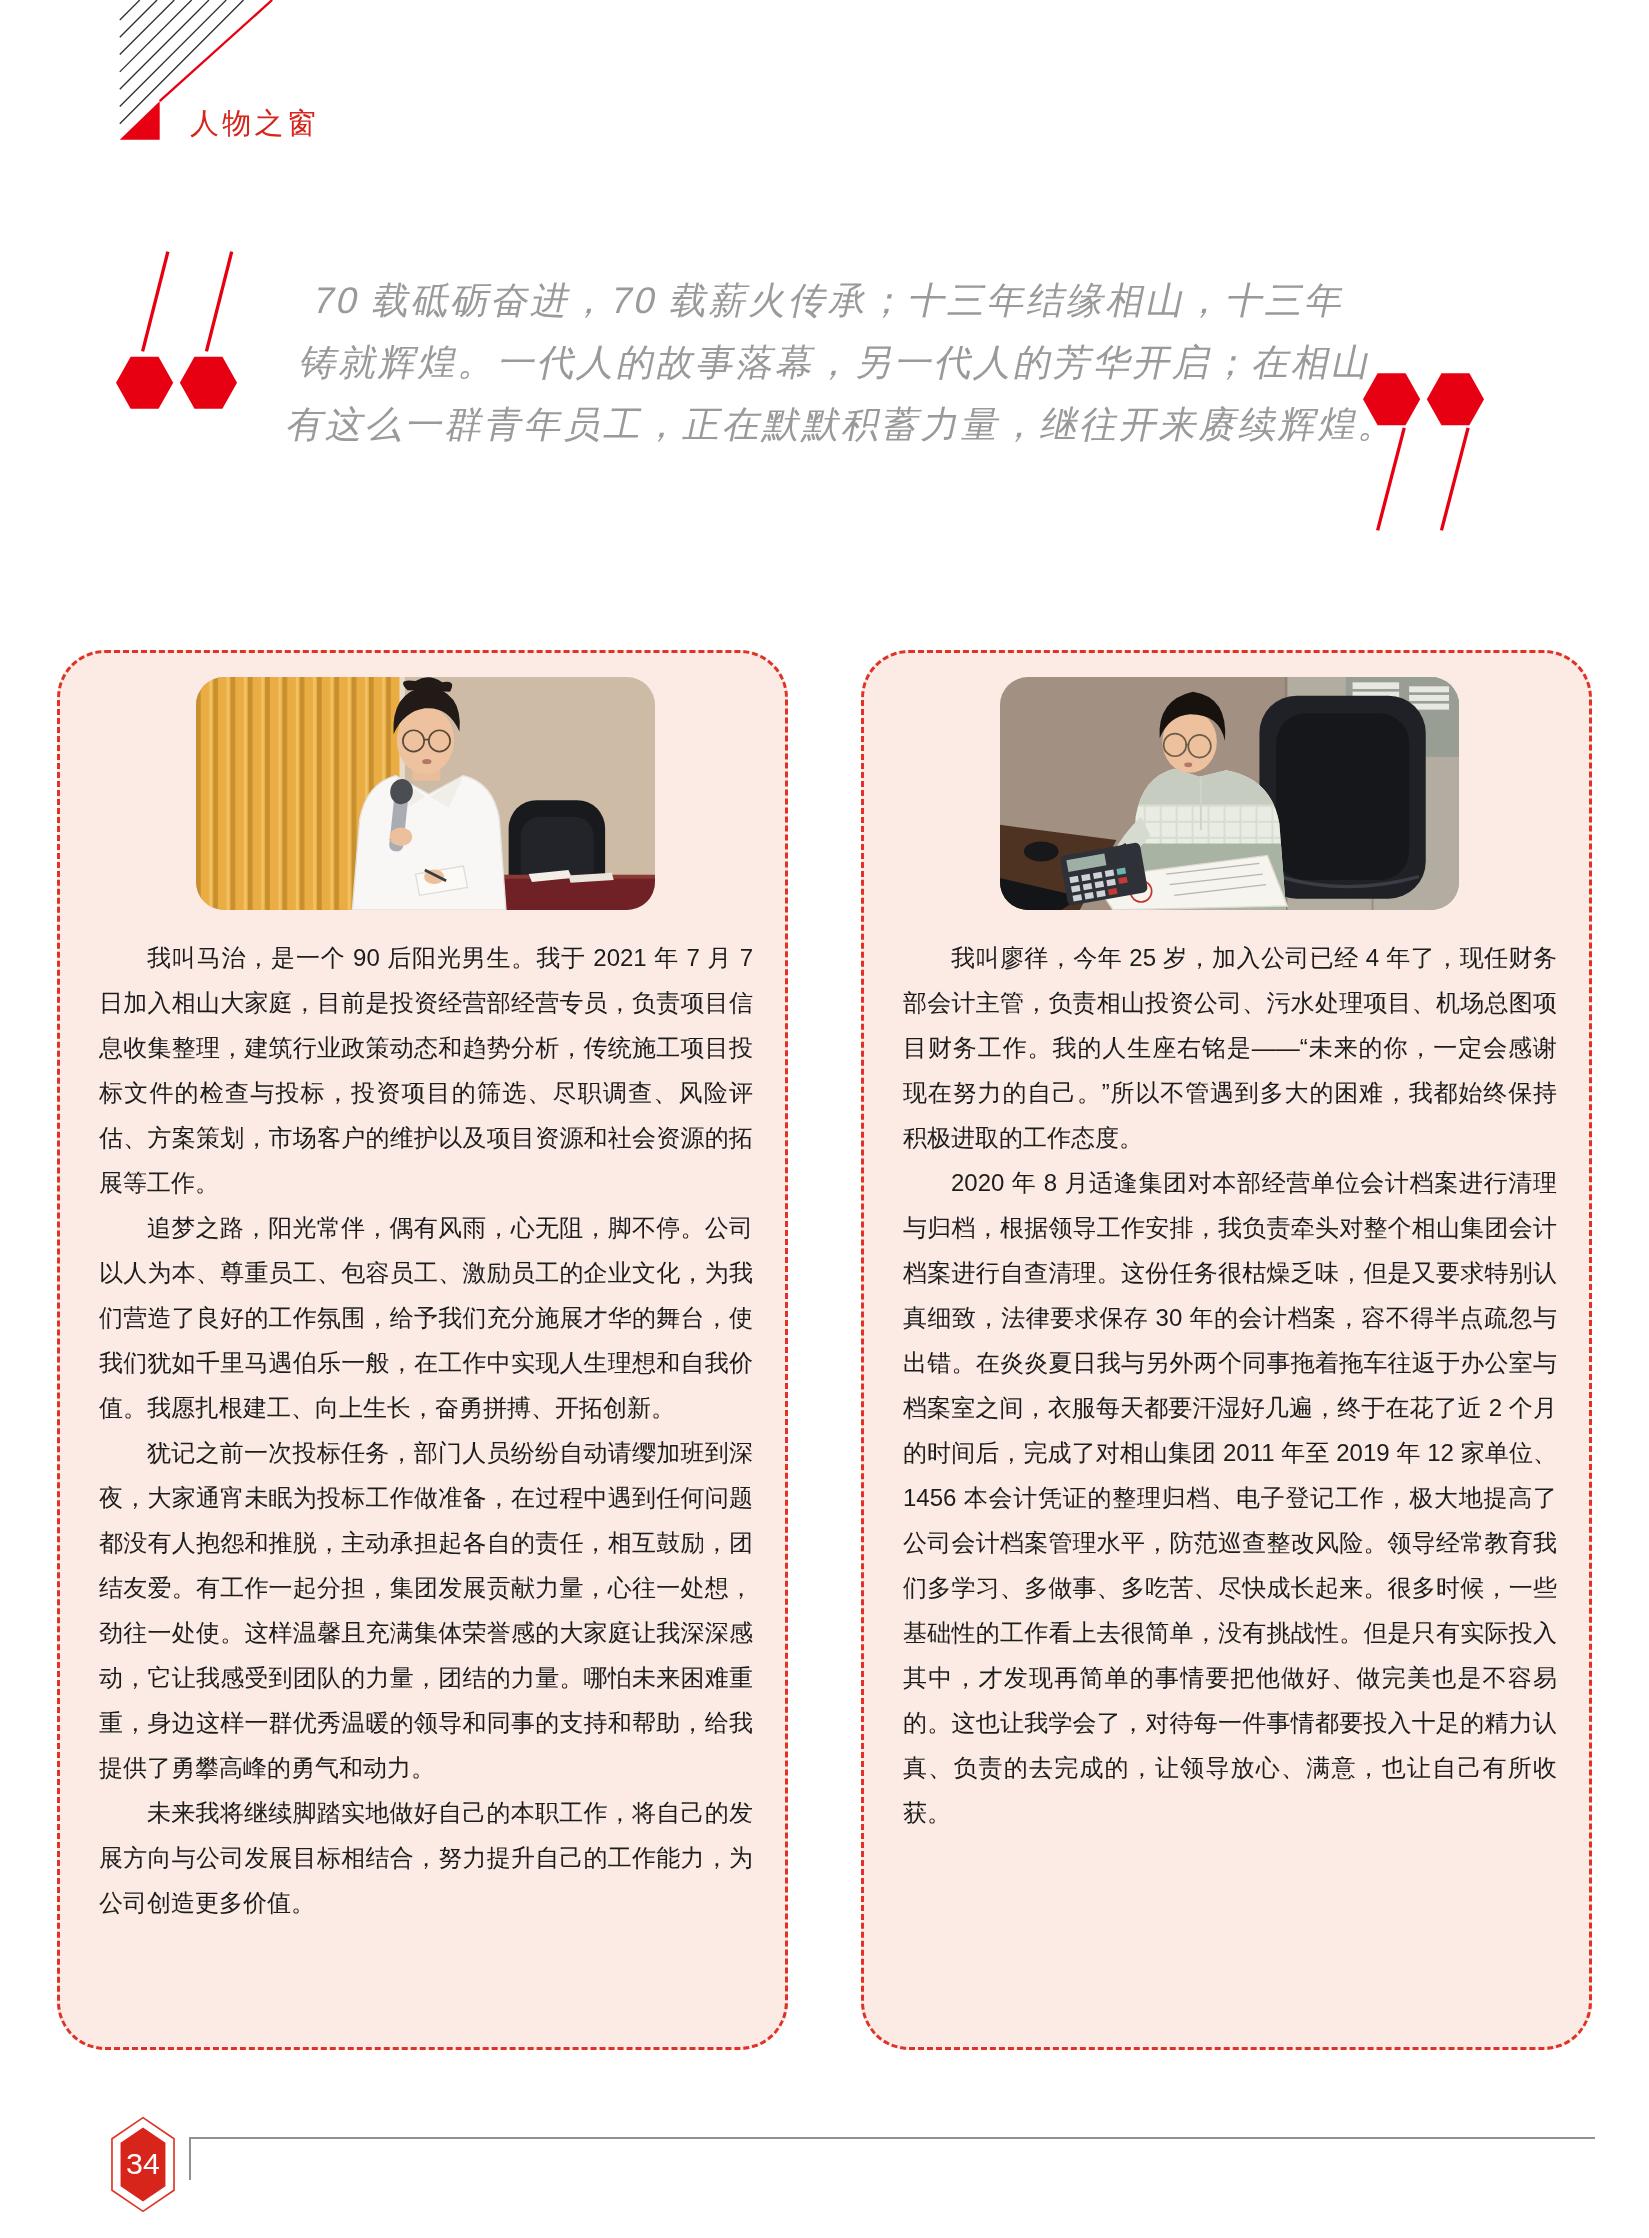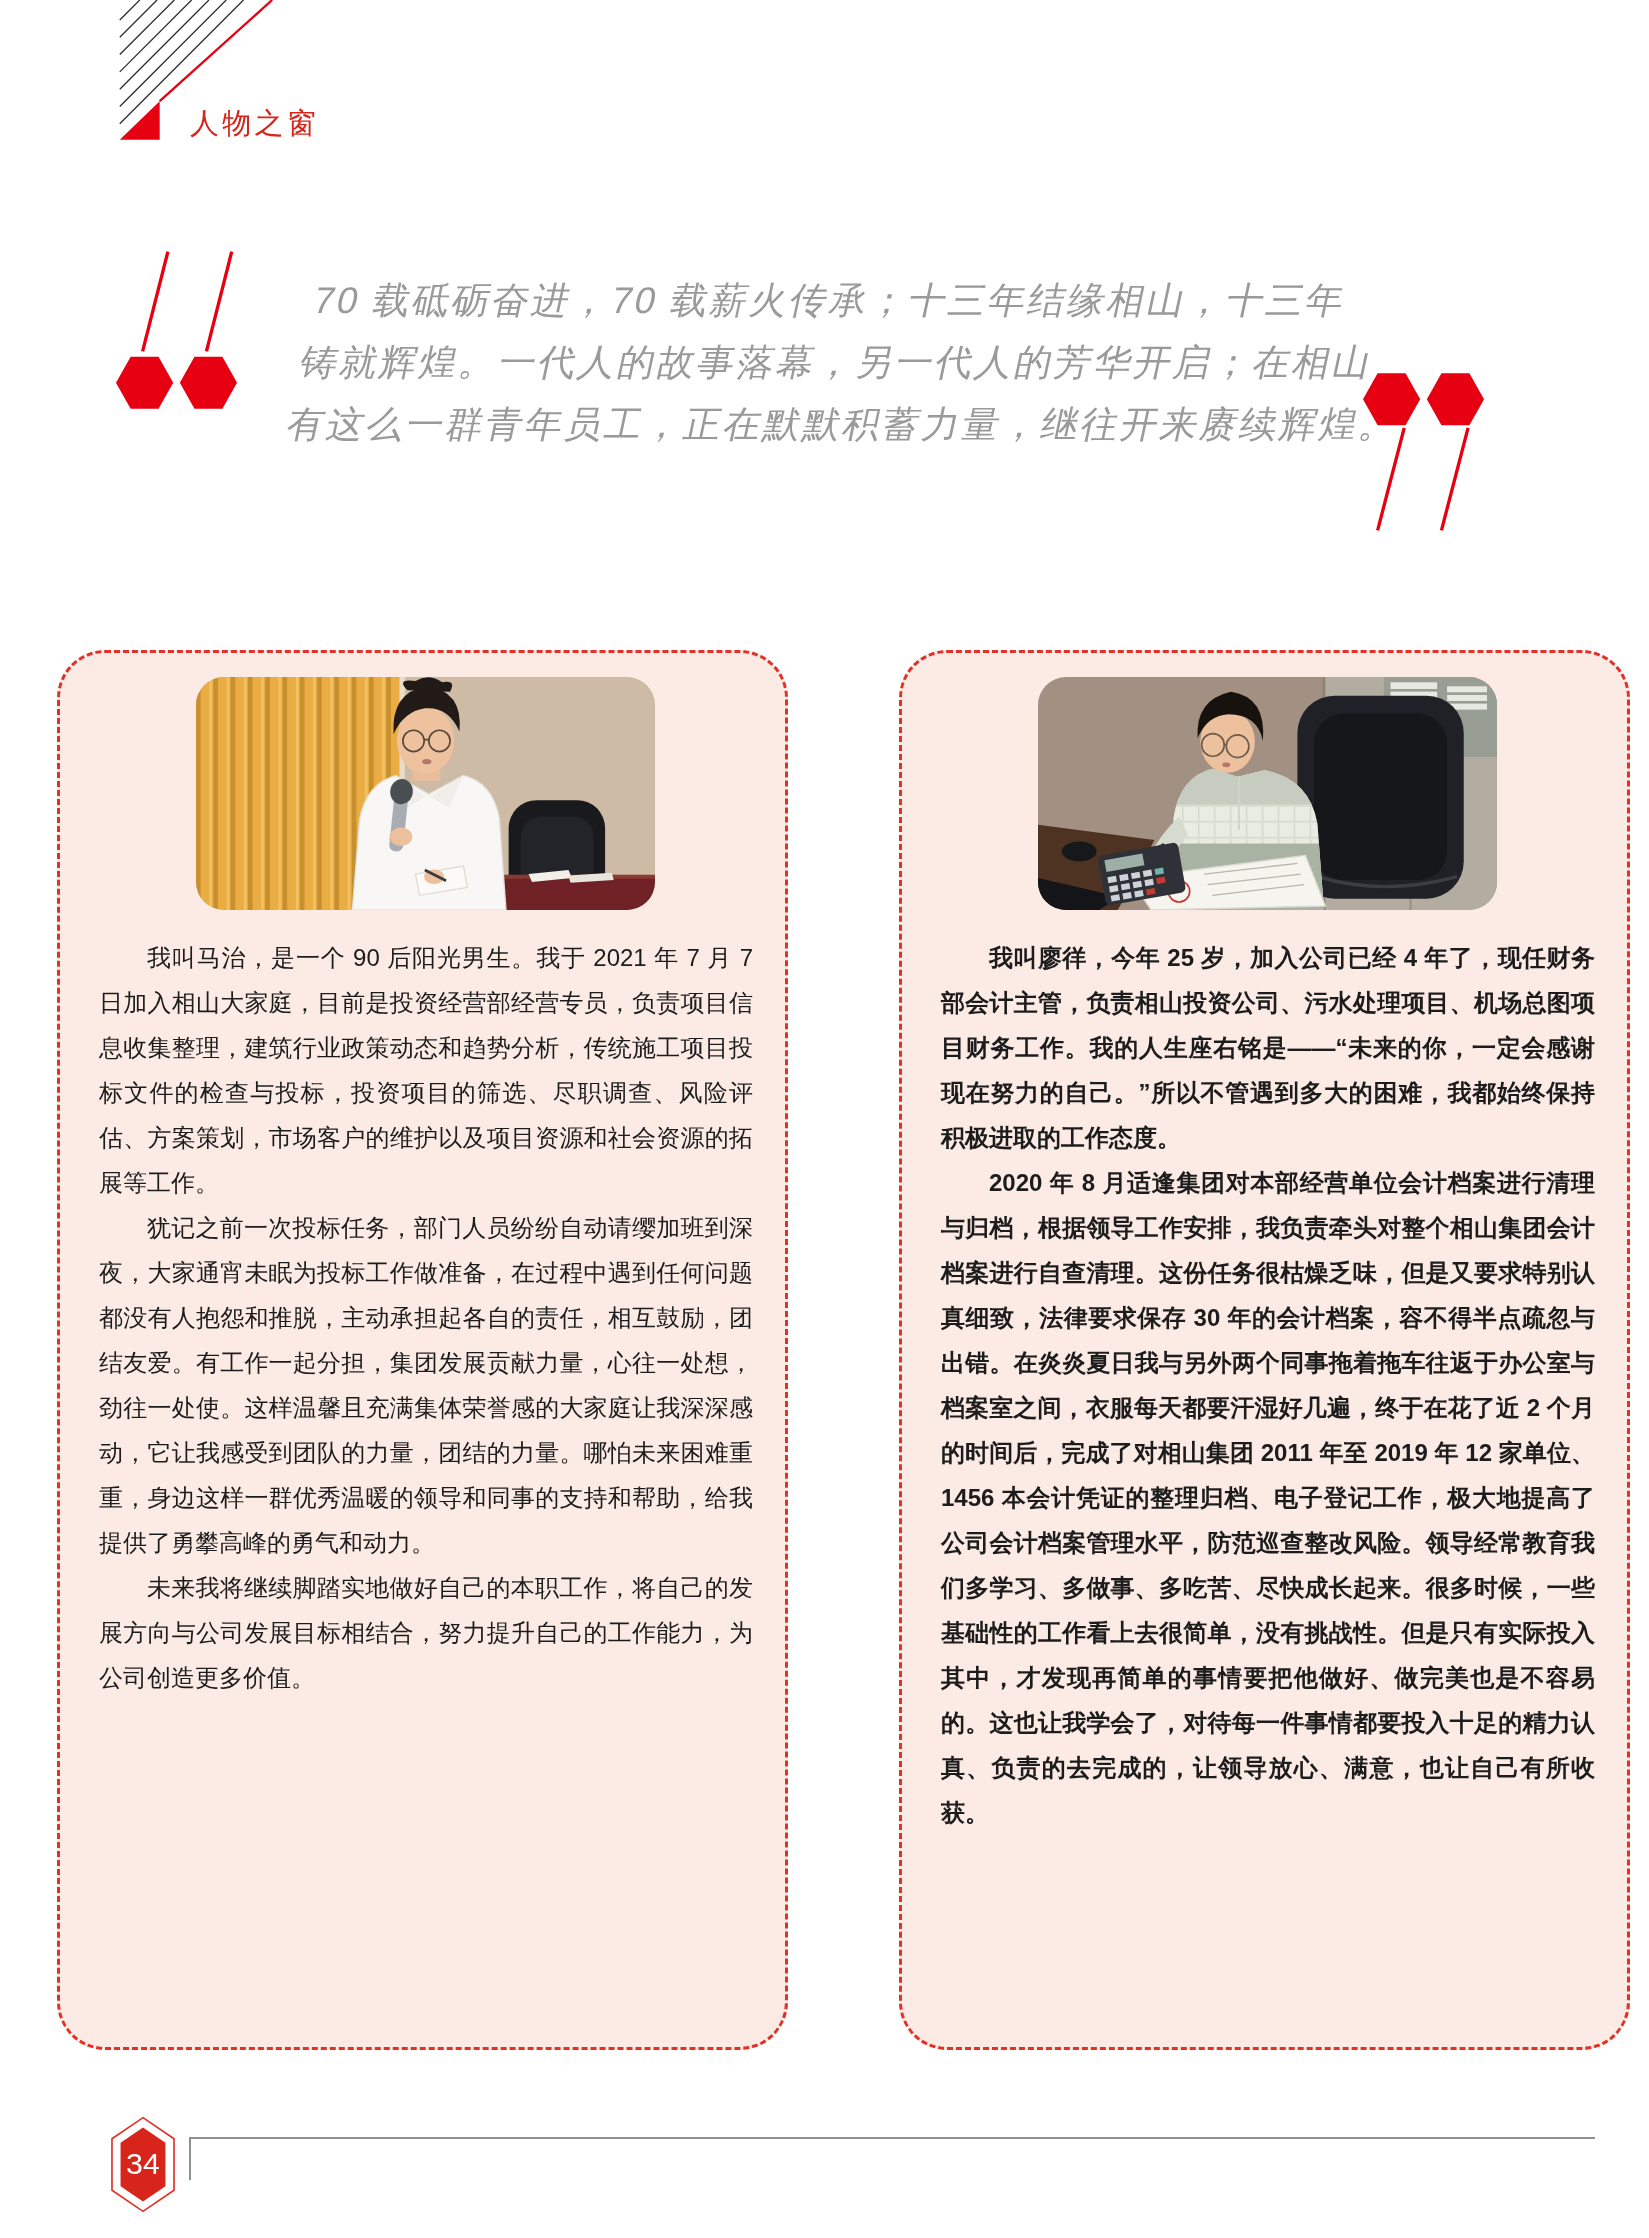--- a/index.html
+++ b/index.html
@@ -31,21 +31,21 @@
   }
   
   .profile-box{
     position:absolute;top:650px;width:731px;height:1400px;
     box-sizing:border-box;
     background:#fcebe5;
     border:3.3px dashed #e03226;
     border-radius:48px;
   }
   .box-left{left:57px;padding-left:16px;}
-  .box-right{left:899px;font-weight:bold;}
+  .box-right{left:861px;}
   .photo{
     position:absolute;left:136px;top:24px;width:459px;height:233px;
     border-radius:28px;overflow:hidden;
   }
   .photo svg{display:block;width:100%;height:100%;}
   .box-text{
     position:absolute;left:39px;top:282px;width:654px;
     font-size:24px;line-height:45px;color:#1c1c1c;
     text-align:justify;text-justify:inter-ideograph;
   }
@@ -145,20 +145,21 @@
         </g>
         <ellipse cx="308" cy="240" rx="17" ry="14" fill="#ecbf9d"></ellipse>
 
         <polygon points="330,296 402,284 408,316 336,328" fill="#fbfaf7" stroke="#dfdcd4" stroke-width="2"></polygon>
         <ellipse cx="358" cy="300" rx="15" ry="11" fill="#ecbf9d"></ellipse>
         <line x1="344" y1="290" x2="376" y2="306" stroke="#3a3a3a" stroke-width="4"></line>
       </svg>
     </div>
     <div class="box-text">
       <p>我叫马治，是一个 90 后阳光男生。我于 2021 年 7 月 7 日加入相山大家庭，目前是投资经营部经营专员，负责项目信息收集整理，建筑行业政策动态和趋势分析，传统施工项目投标文件的检查与投标，投资项目的筛选、尽职调查、风险评估、方案策划，市场客户的维护以及项目资源和社会资源的拓展等工作。</p>
+      <p>追梦之路，阳光常伴，偶有风雨，心无阻，脚不停。公司以人为本、尊重员工、包容员工、激励员工的企业文化，为我们营造了良好的工作氛围，给予我们充分施展才华的舞台，使我们犹如千里马遇伯乐一般，在工作中实现人生理想和自我价值。我愿扎根建工、向上生长，奋勇拼搏、开拓创新。</p>
       <p>犹记之前一次投标任务，部门人员纷纷自动请缨加班到深夜，大家通宵未眠为投标工作做准备，在过程中遇到任何问题都没有人抱怨和推脱，主动承担起各自的责任，相互鼓励，团结友爱。有工作一起分担，集团发展贡献力量，心往一处想，劲往一处使。这样温馨且充满集体荣誉感的大家庭让我深深感动，它让我感受到团队的力量，团结的力量。哪怕未来困难重重，身边这样一群优秀温暖的领导和同事的支持和帮助，给我提供了勇攀高峰的勇气和动力。</p>
       <p>未来我将继续脚踏实地做好自己的本职工作，将自己的发展方向与公司发展目标相结合，努力提升自己的工作能力，为公司创造更多价值。</p>
     </div>
   </article>
 
   <article class="profile-box box-right">
     <div class="photo">
       <svg viewBox="0 0 690 350" preserveAspectRatio="none">
         <defs>
           <pattern id="plaid" width="24" height="24" patternUnits="userSpaceOnUse">

